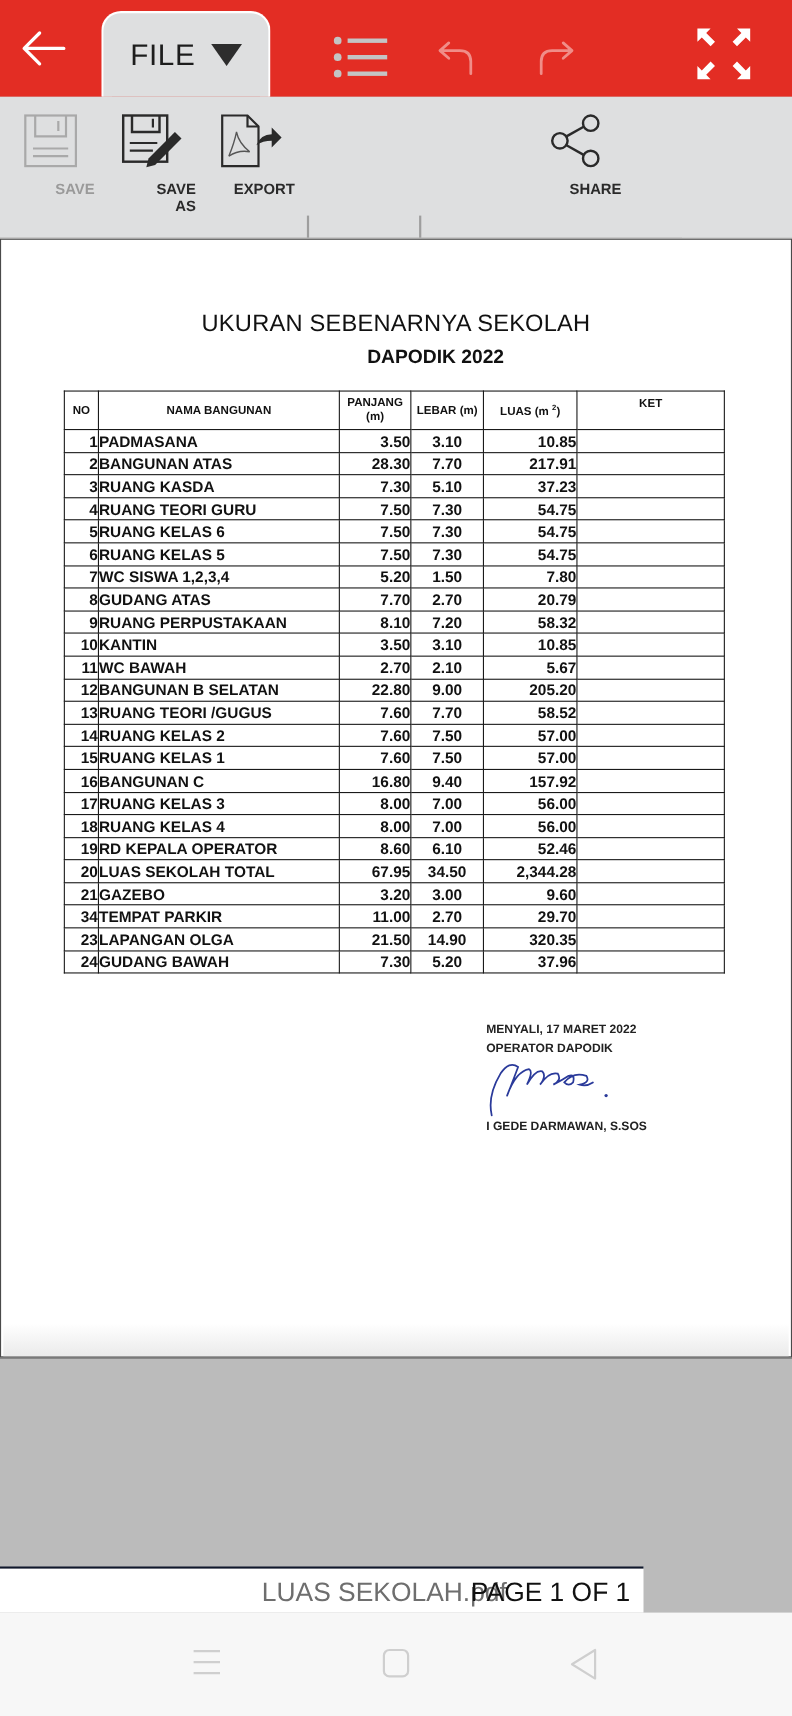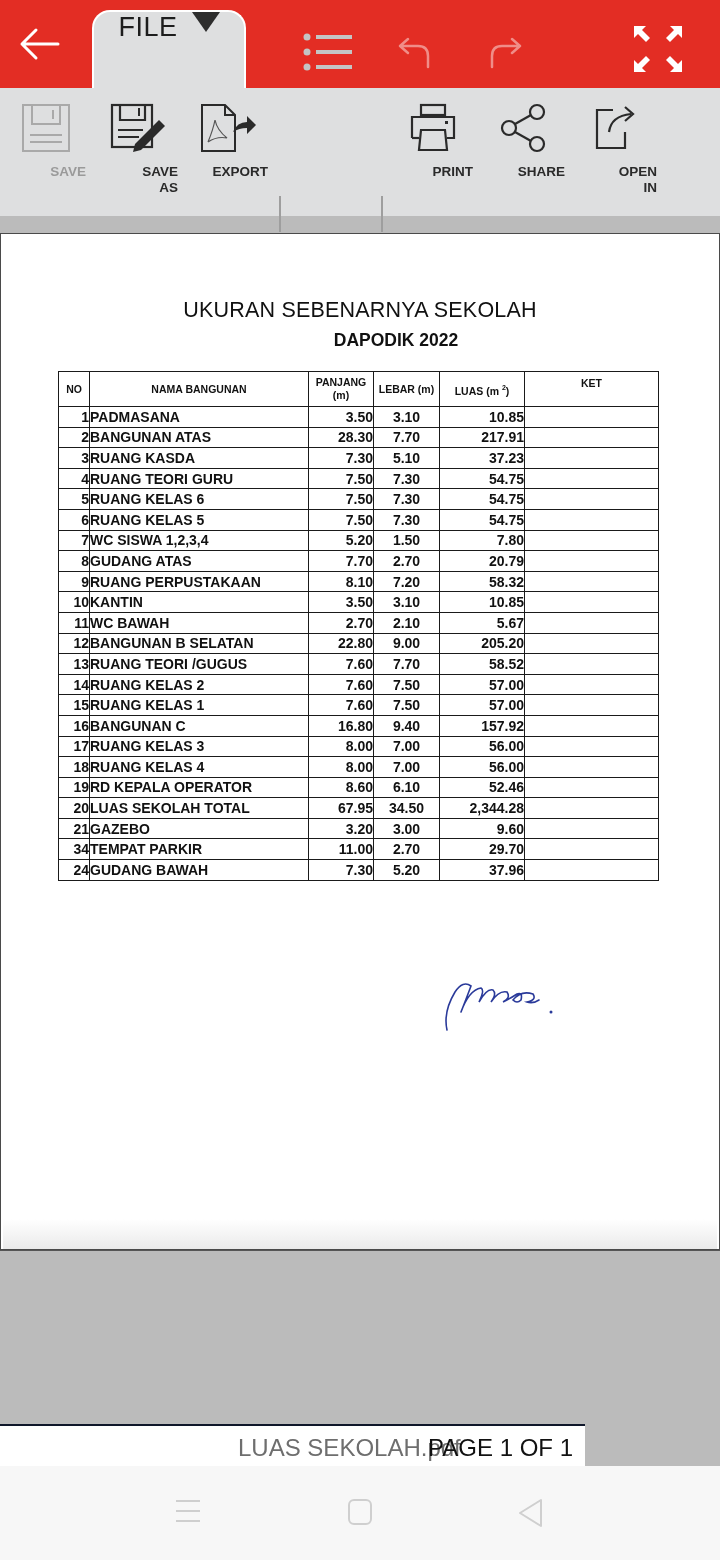--- a/index.html
+++ b/index.html
@@ -1,29 +1,29 @@
 <!DOCTYPE html>
 <html><head>
 <meta charset="utf-8">
 <style>
   html, body { margin:0; padding:0; }
   body { width:720px; height:1560px; position:relative; overflow:hidden; background:#bbbbbb; font-family:"Liberation Sans", sans-serif; }
   .topbar { position:absolute; left:0; top:0; width:720px; height:88px; background:#e32d24; }
   .back-btn { position:absolute; left:16px; top:24px; width:48px; height:40px; cursor:pointer; }
-  .file-tab { position:absolute; left:92px; top:10px; width:154px; height:78px; background:#dedfe0; border-radius:18px 18px 0 0; border:2px solid #ffffff; border-bottom:none; box-sizing:border-box; display:flex; align-items:flex-start; justify-content:center; gap:14px; cursor:pointer; }
+  .file-tab { position:absolute; left:92px; top:10px; width:154px; height:78px; background:#dedfe0; border-radius:18px 18px 0 0; border:2px solid #ffffff; border-bottom:none; box-sizing:border-box; display:flex; align-items:center; justify-content:center; gap:14px; cursor:pointer; }
   .file-tab .lbl { font-size:27px; color:#1d1d1d; letter-spacing:0.5px; }
   .file-tab .caret { width:0; height:0; border-left:14px solid transparent; border-right:14px solid transparent; border-top:20px solid #2d2d2d; }
   .tb-icon { position:absolute; cursor:pointer; }
   .toolbar { position:absolute; left:0; top:88px; width:720px; height:128px; background:#dedfe0; }
   .tool { position:absolute; top:14px; width:80px; text-align:right; cursor:pointer; }
   .tool svg { display:block; margin:0 auto; }
   .tool .tl { font-size:13.5px; font-weight:bold; color:#2a2a2a; line-height:16px; margin-top:10px; font-family:"Liberation Sans", sans-serif; }
   .tool.disabled .tl { color:#9a9a9a; }
   .vsep { position:absolute; top:108px; width:2px; height:78px; background:#9e9e9e; }
-  .page-area { position:absolute; left:0; top:216px; width:620px; height:1208px; background:#bbbbbb;margin-top:16px; }
+  .page-area { position:absolute; left:0; top:216px; width:620px; height:1208px; background:#bbbbbb; }
   .page { position:absolute; left:0; top:1px; width:718px; height:1015px; background:#ffffff; border:1px solid #4a4a4a; box-shadow:0 1px 0 #555; }
   .page-fade { position:absolute; left:2px; right:2px; bottom:0; height:30px; background:linear-gradient(to bottom, rgba(255,255,255,0), rgba(232,232,232,0.9)); }
   .doc-title { position:absolute; left:0; width:718px; top:64px; text-align:center; font-size:21.5px; color:#111; letter-spacing:0.2px; }
   .doc-sub { position:absolute; left:0; width:718px; top:96px; text-align:center; font-size:17.5px; font-weight:bold; color:#111;padding-left:36px; }
   table.tbl { position:absolute; left:57px; top:137px; border-collapse:collapse; font-family:"Liberation Sans", sans-serif; }
   table.tbl th, table.tbl td { border:1.5px solid #1a1a1a; padding:0; height:20.6px; box-sizing:border-box; color:#111; }
   table.tbl th { font-size:10.5px; font-weight:bold; height:35px; text-align:center; line-height:13px; }
   table.tbl td { font-size:14px; font-weight:bold; }
   td.no { width:31px; text-align:right; padding-right:1px; }
   td.nm { width:219px; text-align:left; padding-left:2px; }
@@ -111,50 +111,29 @@
     <svg width="58" height="52" viewBox="0 0 58 52">
       <path d="M3 3 H26 L36 13 V49 H3 Z" fill="none" stroke="#2a2a2a" stroke-width="2"></path>
       <path d="M26 3 V13 H36" fill="none" stroke="#2a2a2a" stroke-width="2"></path>
       <path d="M9 40 Q14 28 16 18 Q18 28 28 36 Q18 34 9 40" fill="none" stroke="#555" stroke-width="1.2"></path>
       <path d="M34 30 Q38 20 48 20 V14 L57 23 L48 32 V26 Q40 26 34 30 Z" fill="#2a2a2a"></path>
     </svg>
     <div class="tl">EXPORT</div>
   </div>
   <div class="vsep" style="left:279px;"></div>
   <div class="vsep" style="left:381px;"></div>
-  <div class="tool" style="left:393px;">
-    <svg width="52" height="52" viewBox="0 0 52 52">
-      <rect x="14" y="3" width="24" height="10" fill="none" stroke="#2a2a2a" stroke-width="2.2"></rect>
-      <path d="M5 36 V15 H47 V36 H40" fill="none" stroke="#2a2a2a" stroke-width="2.2"></path>
-      <path d="M12 36 H5" stroke="#2a2a2a" stroke-width="2.2"></path>
-      <rect x="38" y="19" width="3" height="3" fill="#2a2a2a"></rect>
-      <path d="M14 28 H38 L40 48 H12 Z" fill="none" stroke="#2a2a2a" stroke-width="2.2"></path>
-    </svg>
-    <div class="tl">PRINT</div>
-  </div>
   <div class="tool" style="left:485px;">
     <svg width="52" height="52" viewBox="0 0 52 52">
       <circle cx="38" cy="10" r="7" fill="none" stroke="#2a2a2a" stroke-width="2.2"></circle>
       <circle cx="10" cy="26" r="7" fill="none" stroke="#2a2a2a" stroke-width="2.2"></circle>
       <circle cx="38" cy="42" r="7" fill="none" stroke="#2a2a2a" stroke-width="2.2"></circle>
       <line x1="16" y1="22" x2="32" y2="13" stroke="#2a2a2a" stroke-width="2.2"></line>
       <line x1="16" y1="30" x2="32" y2="39" stroke="#2a2a2a" stroke-width="2.2"></line>
     </svg>
     <div class="tl">SHARE</div>
-  </div>
-  <div class="tool" style="left:577px;">
-    <svg width="52" height="52" viewBox="0 0 52 52">
-      <path d="M22 8 H6 V46 H34 V30" fill="none" stroke="#2a2a2a" stroke-width="2.2"></path>
-      <path d="M18 30 Q20 14 40 12" fill="none" stroke="#2a2a2a" stroke-width="2.2"></path>
-      <path d="M34 5 L42 12 L34 19" fill="none" stroke="#2a2a2a" stroke-width="2.2"></path>
-    </svg>
-    <div class="tl">
-      <span>OPEN</span><br>
-      <span>IN</span>
-    </div>
   </div>
 </div>
 
 <div class="page-area">
   <div class="page">
     <div class="doc-title">UKURAN SEBENARNYA SEKOLAH</div>
     <div class="doc-sub">DAPODIK 2022</div>
 
     <table class="tbl">
       <thead>
@@ -341,30 +320,43 @@
           </tr>
           <tr>
             <td class="no">34</td>
             <td class="nm">TEMPAT PARKIR</td>
             <td class="num pj">11.00</td>
             <td class="num lb">2.70</td>
             <td class="num ls">29.70</td>
             <td class="kt"></td>
           </tr>
           <tr>
+            <td class="no">23</td>
+            <td class="nm">LAPANGAN OLGA</td>
+            <td class="num pj">21.50</td>
+            <td class="num lb">14.90</td>
+            <td class="num ls">320.35</td>
+            <td class="kt"></td>
+          </tr>
+          <tr>
             <td class="no">24</td>
             <td class="nm">GUDANG BAWAH</td>
             <td class="num pj">7.30</td>
             <td class="num lb">5.20</td>
             <td class="num ls">37.96</td>
             <td class="kt"></td>
           </tr>
         </tbody>
     </table>
 
+    <div class="sign">
+      <div>MENYALI, 17 MARET 2022</div>
+      <div>OPERATOR DAPODIK</div>
+      <div class="name">I GEDE DARMAWAN, S.SOS</div>
+    </div>
     <svg class="signature" width="120" height="62" viewBox="0 0 120 62">
       <path d="M6 58 Q2 40 14 20 Q22 8 30 14 Q24 30 20 40 M20 40 Q28 18 40 16 Q44 18 38 30 Q46 16 52 18 Q56 22 50 30 Q58 18 66 20 Q70 26 62 30 Q70 26 76 22 Q82 20 80 28 Q76 32 72 28 Q80 18 92 22 Q96 28 86 30 Q92 32 98 28" fill="none" stroke="#2a3a9a" stroke-width="1.6" stroke-linecap="round"></path>
       <circle cx="110" cy="40" r="1.5" fill="#2a3a9a"></circle>
     </svg>
     <div class="page-fade"></div>
   </div>
 </div>
 
 <div class="statusbar">
   <span class="fname">LUAS SEKOLAH.pdf</span>

